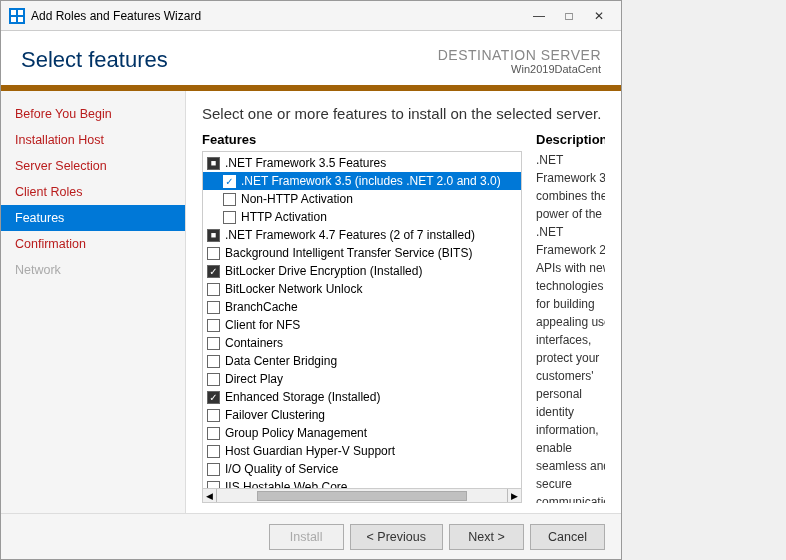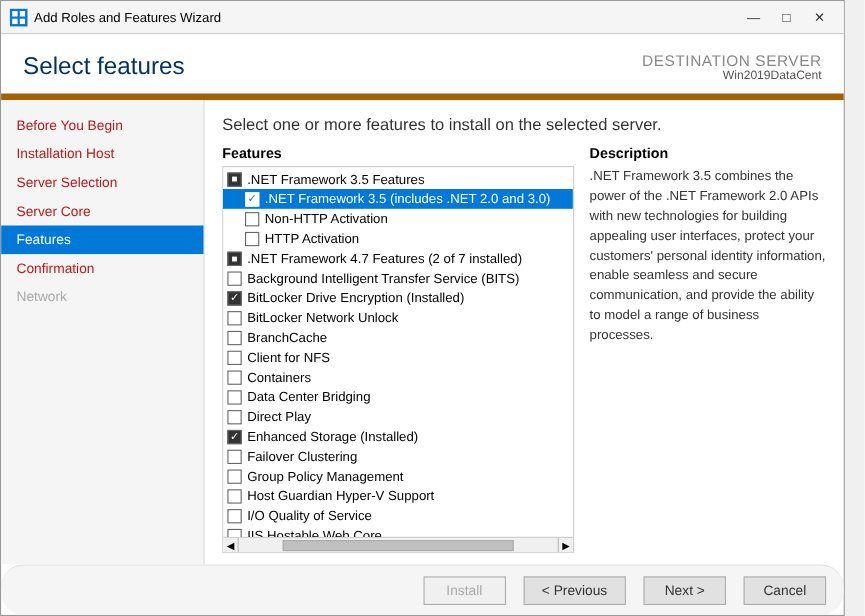--- a/index.html
+++ b/index.html
@@ -5,21 +5,21 @@
     * { box-sizing: border-box; margin: 0; padding: 0; }
     body {
       font-family: 'Segoe UI', Tahoma, Geneva, Verdana, sans-serif;
       font-size: 13px;
       background: #f0f0f0;
       width: 786px;
       height: 560px;
       overflow: hidden;
     }
     .window {
-      width: 768px;
+      width: 622px;
       height: 560px;
       background: #ffffff;
       border: 1px solid #999;
       display: flex;
       flex-direction: column;
     }
     .title-bar {
       background: #f5f5f5;
       border-bottom: 1px solid #ccc;
       height: 30px;
@@ -245,25 +245,24 @@
       line-height: 1.5;
     }
 
     
     .footer {
       border-top: 1px solid #ddd;
       padding: 8px 16px;
       display: flex;
       justify-content: flex-end;
       align-items: center;
-      gap: 16px;
+      gap: 6px;
       background: #f5f5f5;
       flex-shrink: 0;
       height: 46px;
-      border-radius: 21px;
     }
     .footer-btn {
       padding: 5px 16px;
       font-size: 12.5px;
       border: 1px solid #adadad;
       background: #e1e1e1;
       cursor: pointer;
       min-width: 75px;
       color: #333;
     }
@@ -302,21 +301,21 @@
       <div>Win2019DataCent</div>
     </div>
   </div>
 
   <div class="main-layout">
 
     <div class="sidebar">
       <div class="sidebar-item">Before You Begin</div>
       <div class="sidebar-item">Installation Host</div>
       <div class="sidebar-item">Server Selection</div>
-      <div class="sidebar-item">Server Core</div>
+      <div class="sidebar-item">Client Roles</div>
       <div class="sidebar-item active">Features</div>
       <div class="sidebar-item">Confirmation</div>
       <div class="sidebar-item disabled">Network</div>
     </div>
 
     <div class="right-panel">
       <div class="instruction-text">Select one or more features to install on the selected server.</div>
 
       <div class="two-col">
 

